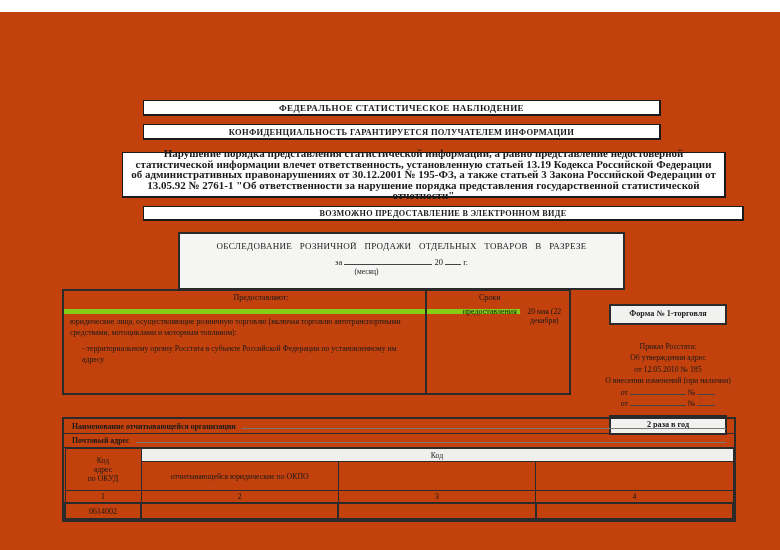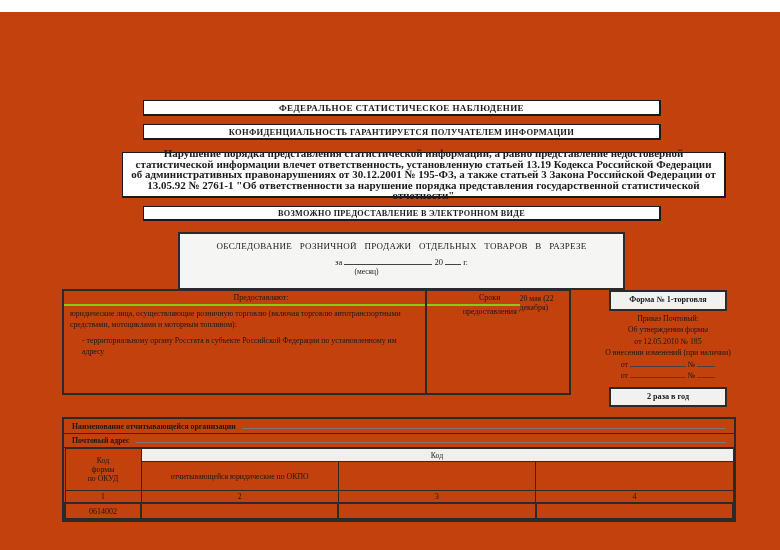--- a/index.html
+++ b/index.html
@@ -5,39 +5,39 @@
   * { margin:0; padding:0; box-sizing:border-box; }
   html,body { background:#fff; }
   body { width:780px; height:550px; position:relative; font-family:"Liberation Serif","DejaVu Serif",serif; color:#1a1a1a; }
   .page { position:absolute; left:0; top:12px; width:780px; height:550px; background:#c2410c; }
 
   .hdr-box { position:absolute; border:1px solid #1a1a1a; border-bottom-width:2px; border-right-width:2px;
              display:flex; align-items:center; justify-content:center; background:#fff; text-align:center;font-weight:bold; }
   .b-federal { left:143px; top:88px; width:518px; height:16px; font-weight:bold; font-size:9px; letter-spacing:.4px; }
   .b-confid  { left:143px; top:112px; width:518px; height:16px; font-size:8.5px; letter-spacing:.3px; }
   .b-violation { left:122px; top:140px; width:604px; height:46px; font-size:11px; line-height:10.5px; padding:12px 8px; }
-  .b-electronic { left:143px; top:194px; width:518px; height:15px; font-size:8.2px; letter-spacing:.3px; }
+  .b-electronic { left:143px; top:194px; width:601px; height:15px; font-size:8.2px; letter-spacing:.3px; }
 
   .survey-box { position:absolute; left:178px; top:220px; width:447px; height:58px; border:2px solid #2a2a2a;
                 background:#f5f5f4; text-align:center; padding-top:6px; font-size:9px; }
   .survey-title { line-height:12.5px; word-spacing:5px; letter-spacing:.3px; }
   .survey-period { margin-top:4px; font-size:8.5px; }
   .blank { display:inline-block; border-bottom:1px solid #444; height:8px; vertical-align:baseline; }
   .survey-hint { font-size:7.5px; margin-top:0; margin-right:70px; }
 
   .prov-table { position:absolute; left:62px; top:277px; width:509px; height:106px; border:2px solid #2a2a2a; display:flex; }
   .prov-left { width:363px; border-right:2px solid #2a2a2a; display:flex; flex-direction:column; }
   .prov-right { flex:1; display:flex; flex-direction:row; }
-  .prov-head { height:15px; border-bottom:2px solid #84cc16; text-align:center; font-size:8px; line-height:14px;padding-left:33px; }
+  .prov-head { height:23px; border-bottom:5px solid #84cc16; text-align:center; font-size:8px; line-height:14px;padding-left:33px; }
   .prov-body { flex:1; font-size:7.8px; line-height:10.5px; padding:3px 6px; }
   .prov-body .para2 { margin-top:6px; padding-left:12px; }
-  .prov-deadline { text-align:left; padding-top:3px; font-size:7.8px; }
+  .prov-deadline { text-align:center; padding-top:16px; font-size:7.8px; }
 
   .form-panel { position:absolute; left:586px; top:276px; width:164px; text-align:center; font-size:7.8px; line-height:11.5px; }
-  .badge { width:118px; margin:2px auto; border:2px solid #2a2a2a; background:#f1f1f0; font-weight:bold; font-size:8.2px;
+  .badge { width:118px; margin:16px auto; border:2px solid #2a2a2a; background:#f1f1f0; font-weight:bold; font-size:8.2px;
            padding:2px 0 3px; }
   .panel-lines { margin-top:2px; }
   .amend-row { white-space:nowrap; }
   .freq-badge { margin-top:5px; }
 
   .org-block { position:absolute; left:62px; top:405px; width:674px; border:2px solid #2a2a2a; }
   .org-row { display:flex; align-items:flex-end; border-bottom:1px solid #2a2a2a; padding:0 6px 2px 8px; }
   .org-row .lbl { font-weight:bold; font-size:7.8px; white-space:nowrap; }
   .org-row .fill { flex:1; border-bottom:1px solid #777; height:1px; margin:0 2px 2px 6px; }
   .org-row.r1 { height:15px; }
@@ -86,22 +86,22 @@
     </div>
     <div class="prov-right">
       <div class="prov-head">Сроки предоставления</div>
       <div class="prov-deadline">20 мая (22 декабря)</div>
     </div>
   </div>
 
   <div class="form-panel">
     <div class="badge">Форма № 1-торговля</div>
     <div class="panel-lines">
-      <div>Приказ Почтовый:</div>
-      <div>Об утверждении формы</div>
+      <div>Приказ Росстата:</div>
+      <div>Об утверждении адрес</div>
       <div>от  12.05.2010 № 185</div>
       <div>О внесении изменений (при наличии)</div>
       <div class="amend-row">
         <span>от</span>
         <span class="blank" style="width:56px"></span>
         <span>№</span>
         <span class="blank" style="width:18px"></span>
       </div>
       <div class="amend-row">
         <span>от</span>
@@ -120,21 +120,21 @@
     </div>
     <div class="org-row r2">
       <span class="lbl">Почтовый адрес</span>
       <span class="fill"></span>
     </div>
     <table class="code-grid">
       <tbody>
           <tr>
         <td class="col1" rowspan="2">
           <div>Код</div>
-          <div>формы</div>
+          <div>адрес</div>
           <div>по ОКУД</div>
         </td>
         <td class="shaded" colspan="3">Код</td>
       </tr>
       <tr class="hdr2">
         <td class="col2">отчитывающейся юридические по ОКПО</td>
         <td class="col3"></td>
         <td class="col4"></td>
       </tr>
       <tr class="nums">

